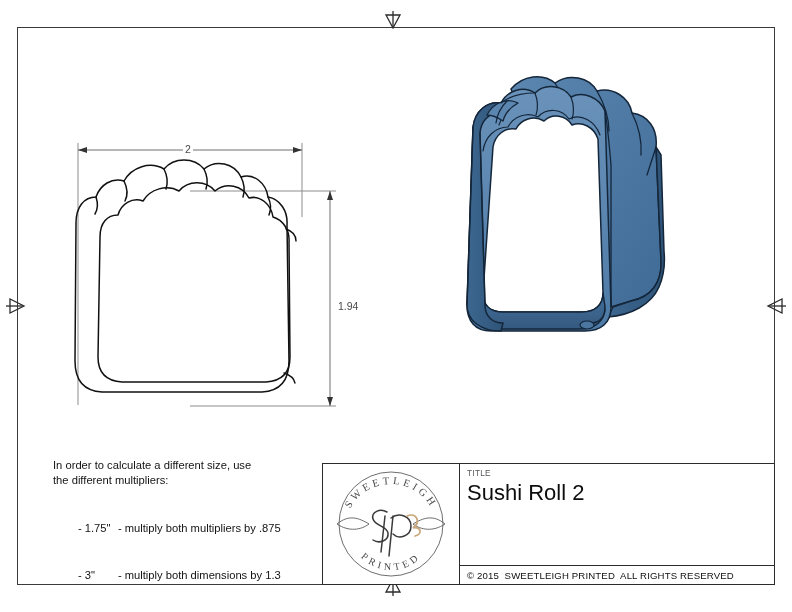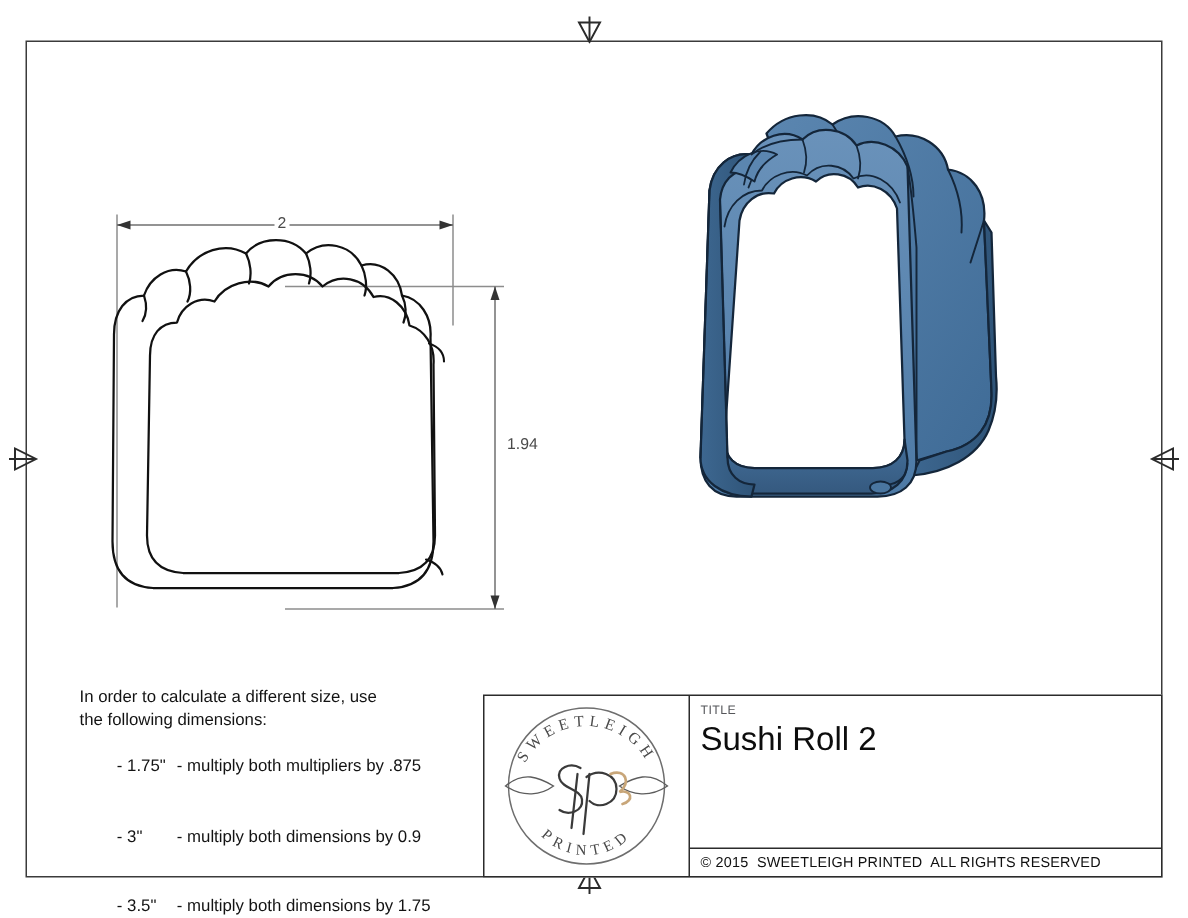--- a/index.html
+++ b/index.html
@@ -62,21 +62,21 @@
   .note {
     position: absolute;
     left: 53px;
     top: 458px;
     width: 270px;
   }
   .note-head {
     font-size: 11.2px;
     line-height: 14.5px;
     color: #131313;
-    margin-bottom: 2px;
+    margin-bottom: 19px;
   }
   .note-list {
     font-size: 11.2px;
     line-height: 15.4px;
     color: #131313;
   }
   .note-row { white-space: pre; }
   .note-size {
     display: inline-block;
     width: 40px;
@@ -235,21 +235,21 @@
                  C66 256, 58 248, 58 232
                  Z"></path>
       </g>
 
       <g fill="none" stroke="#111111" stroke-width="1.4" stroke-linecap="round">
         <path d="M244 248 C250 250, 254 253, 255 258"></path>
         <path d="M246 104 C252 106, 256 110, 256 116"></path>
       </g>
     </svg>
     <div class="dimtext" style="left:143px; top:18px;">2</div>
-    <div class="dimtext" style="left:296px; top:165px;">1.94</div>
+    <div class="dimtext" style="left:296px; top:175px;">1.94</div>
   </div>
 
   <div class="view3d">
     <svg width="280" height="285" viewBox="0 0 280 285">
       <defs>
         <linearGradient id="gFrontTop" x1="0" y1="0" x2="0" y2="1">
           <stop offset="0" stop-color="#6a92ba"></stop>
           <stop offset="1" stop-color="#4d7aa6"></stop>
         </linearGradient>
         <linearGradient id="gSide" x1="0" y1="0" x2="1" y2="0">
@@ -350,28 +350,28 @@
 
         <path d="M190 56 C192 68, 194 86, 196 110 L196 252" fill="none" stroke="#14263a" stroke-width="1.3"></path>
         <path d="M86 48 C96 40, 110 38, 120 38" fill="none" stroke="#14263a" stroke-width="1.2"></path>
       </g>
     </svg>
   </div>
 
   <div class="note">
     <div class="note-head">
       <div>In order to calculate a different size, use</div>
-      <div>the following dimensions:</div>
+      <div>the different multipliers:</div>
     </div>
     <div class="note-list">
       <div class="note-row">
         <span class="note-size">- 1.75"</span><span>- multiply both multipliers by .875</span>
       </div>
       <div class="note-row">
-        <span class="note-size">- 3"</span><span>- multiply both dimensions by 0.9</span>
+        <span class="note-size">- 3"</span><span>- multiply both dimensions by 1.3</span>
       </div>
       <div class="note-row">
         <span class="note-size">- 3.5"</span><span>- multiply both dimensions by 1.75</span>
       </div>
 
     </div>
   </div>
 
   <div class="titleblock">
 

